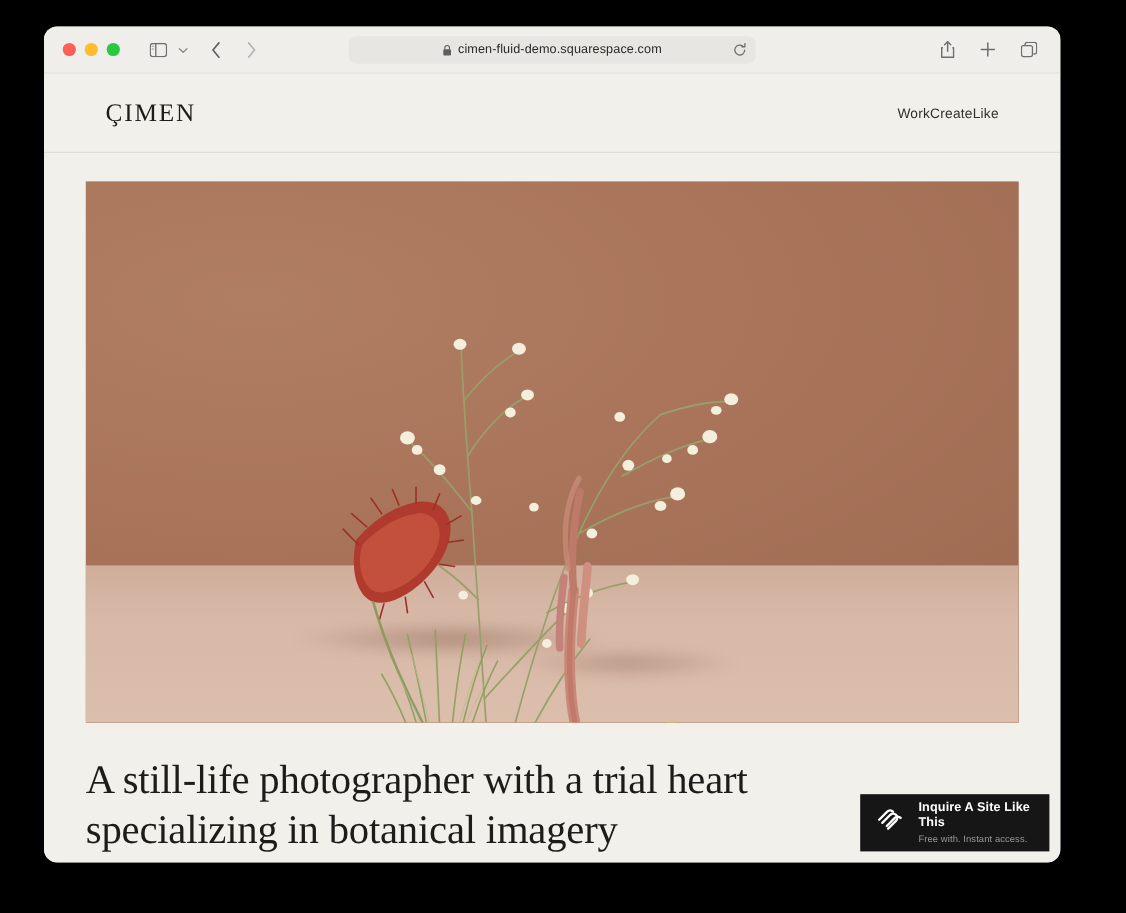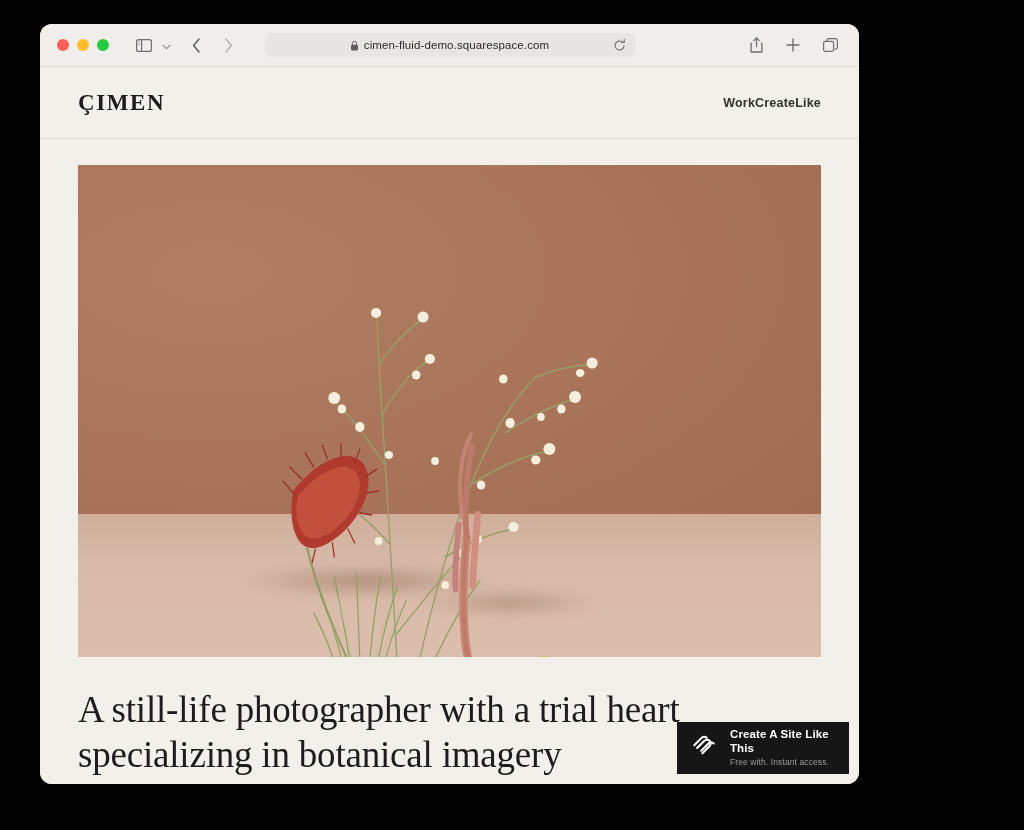--- a/index.html
+++ b/index.html
@@ -7,21 +7,21 @@
     width:1024px; height:830px;
     background:#000;
     font-family:"Liberation Sans", sans-serif;
     overflow:hidden;
   }
 
   
   .browser-window{
     position:absolute;
     left:40px; top:24px;
-    width:819px; height:760px;
+    width:924px; height:760px;
     background:#f2f0ea;
     border-radius:12px;
     overflow:hidden;
     box-shadow:0 18px 50px rgba(0,0,0,.55);
   }
 
   
   .toolbar{
     position:relative;
     height:43px;
@@ -77,22 +77,21 @@
     position:relative;
     height:717px;
     background:#f2f0ea;
     overflow:hidden;
   }
 
   .site-header{
     height:72px;
     border-bottom:1px solid #dedcd7;
     display:flex; align-items:center; justify-content:space-between;
-    padding:0 38px;
-    font-weight:bold;
+    padding:0 56px;
   }
   .logo{
     font-family:"Liberation Serif", serif;
     font-size:23px;
     letter-spacing:1.6px;
     color:#1c1c1a;
   }
   .site-nav{ display:flex; align-items:center; }
   .nav-link{
     font-size:12.5px; color:#33312e; letter-spacing:.2px;
@@ -463,19 +462,19 @@
       <span>
         <svg width="26" height="26" viewBox="0 0 32 32">
           <g fill="none" stroke="#ffffff" stroke-width="2.6" stroke-linecap="round" stroke-linejoin="round">
             <path d="M7.5 18.5 L16.5 9.5 a4.6 4.6 0 0 1 6.5 6.5 L14 25"></path>
             <path d="M4 15 L13 6 a4.6 4.6 0 0 1 6.5 0"></path>
             <path d="M12.5 22 L21.5 13 a4.6 4.6 0 0 1 6.5 0"></path>
           </g>
         </svg>
       </span>
       <div class="sqs-badge-text">
-        <div class="t1">Create A Site Like This</div>
+        <div class="t1">Inquire A Site Like This</div>
         <div class="t2">Free with. Instant access.</div>
       </div>
     </div>
 
   </div>
 </div>
 
 </body></html>

